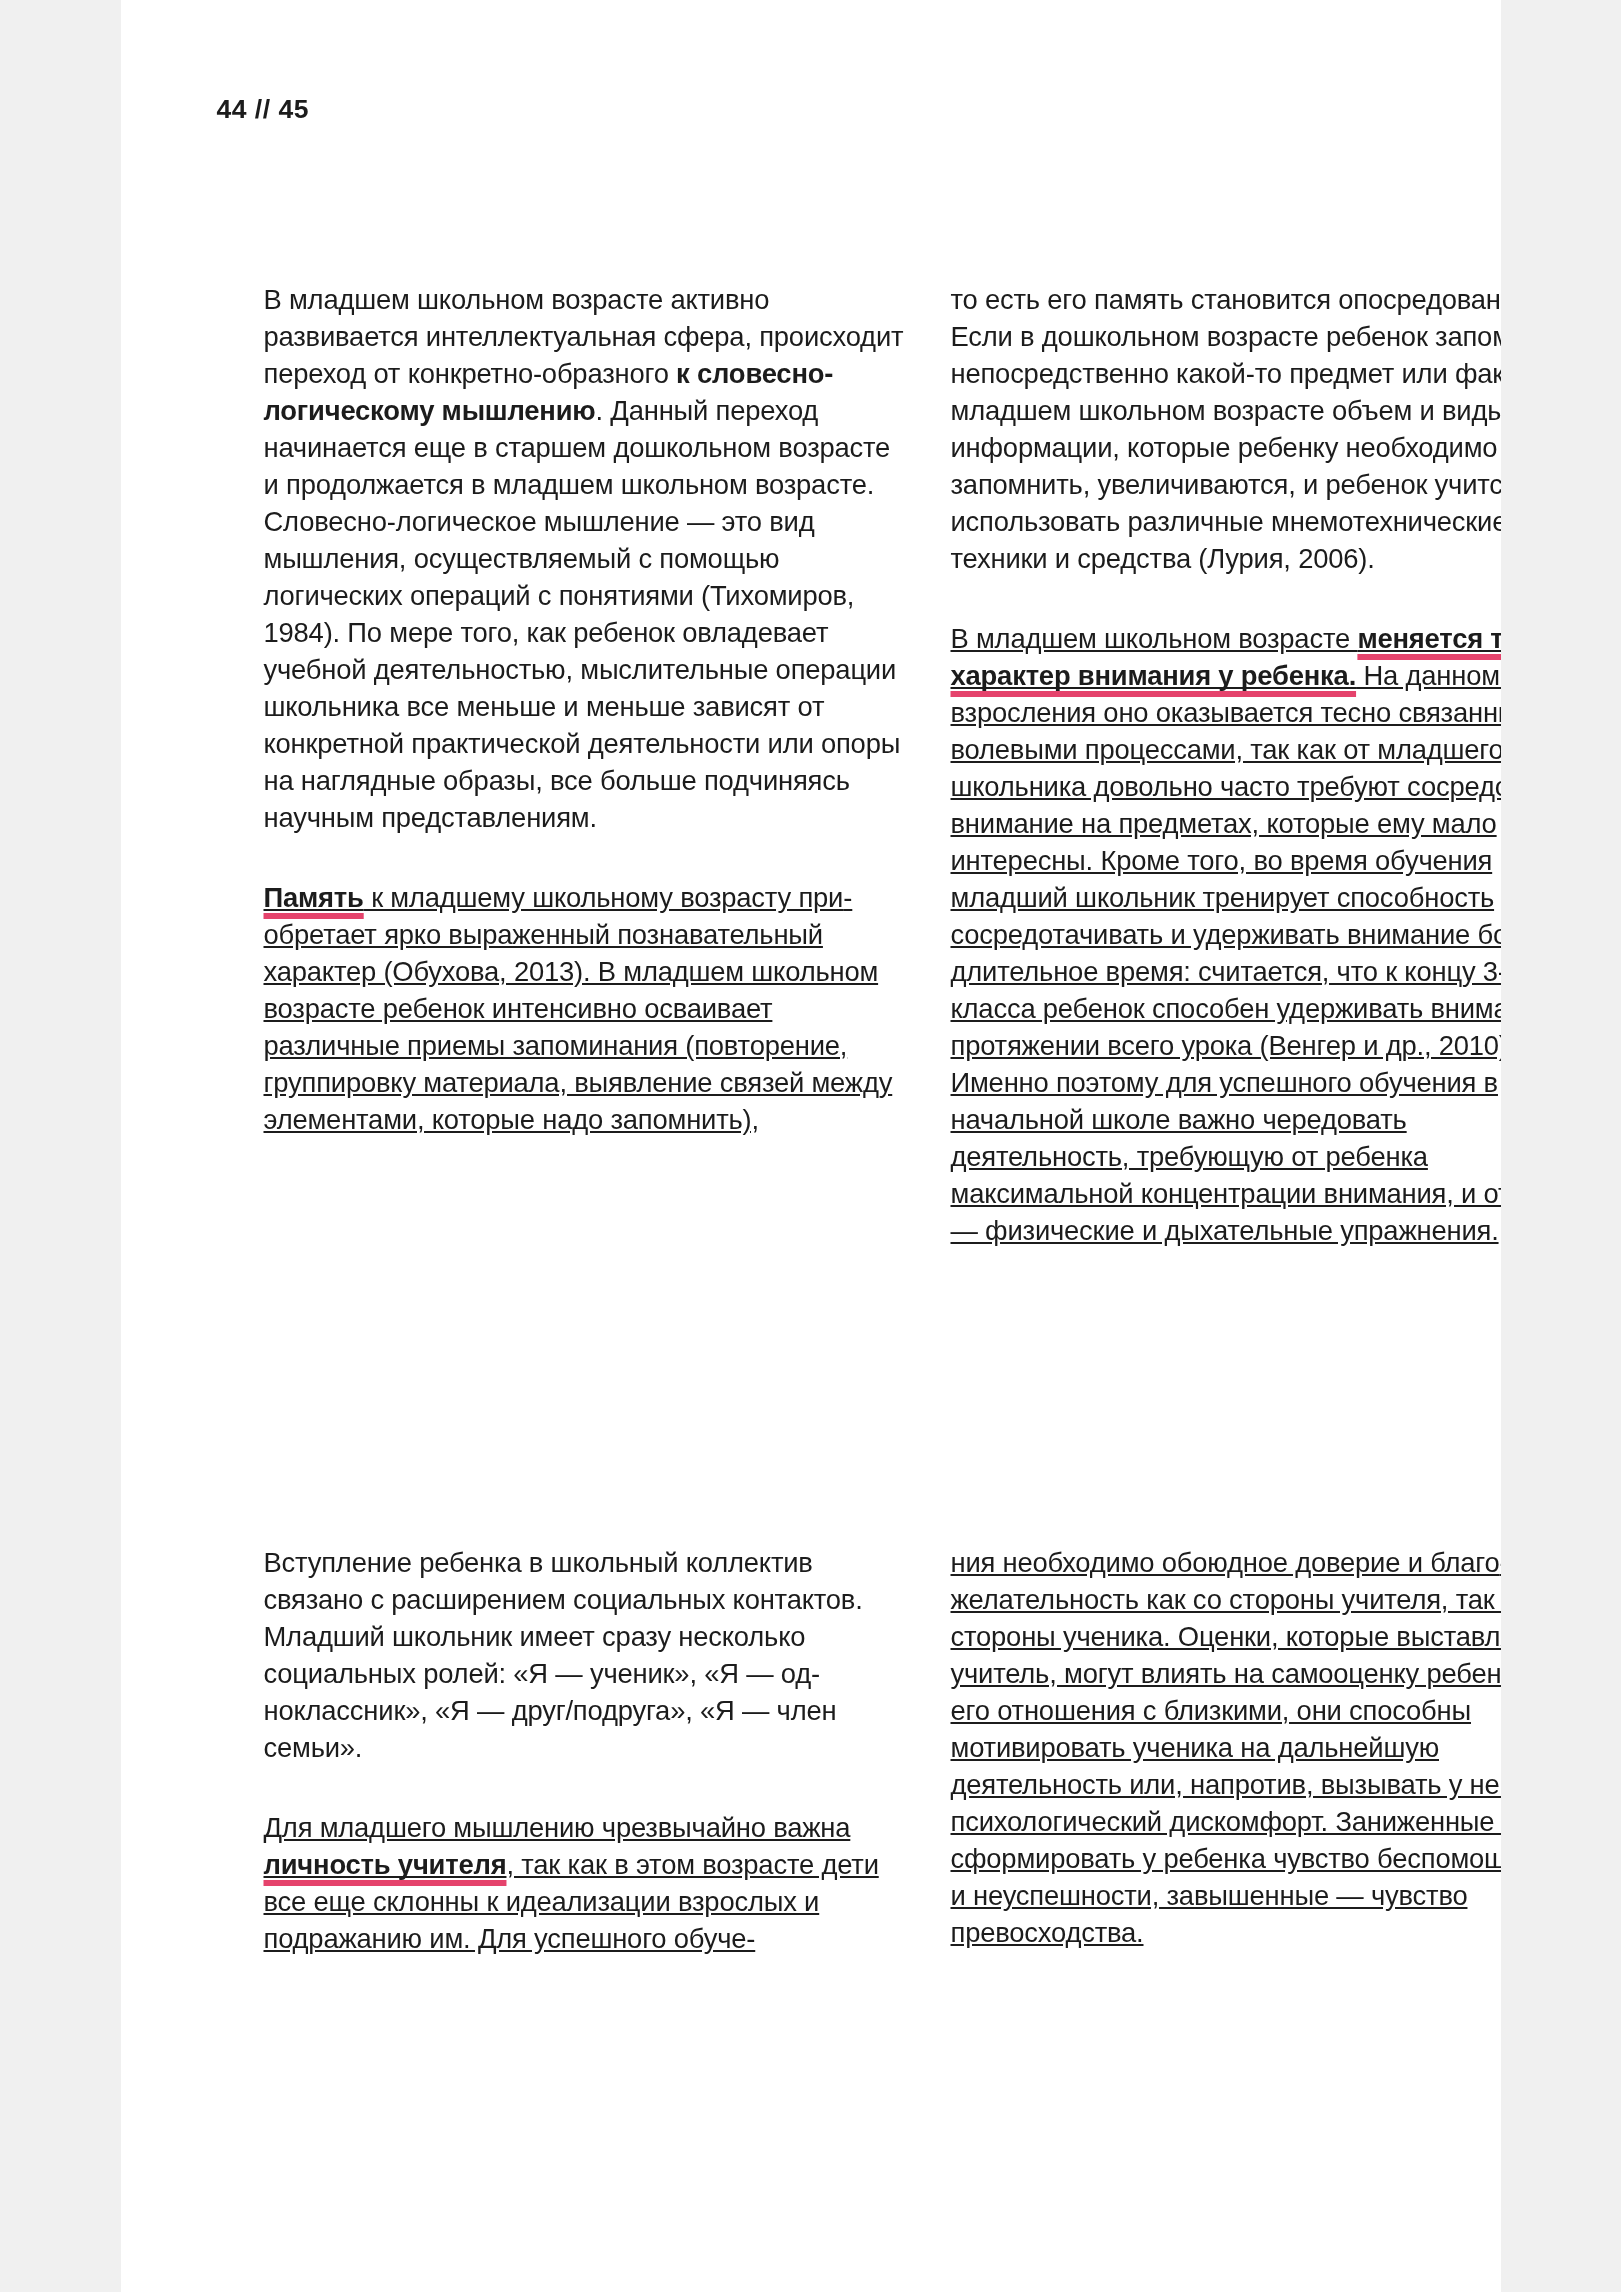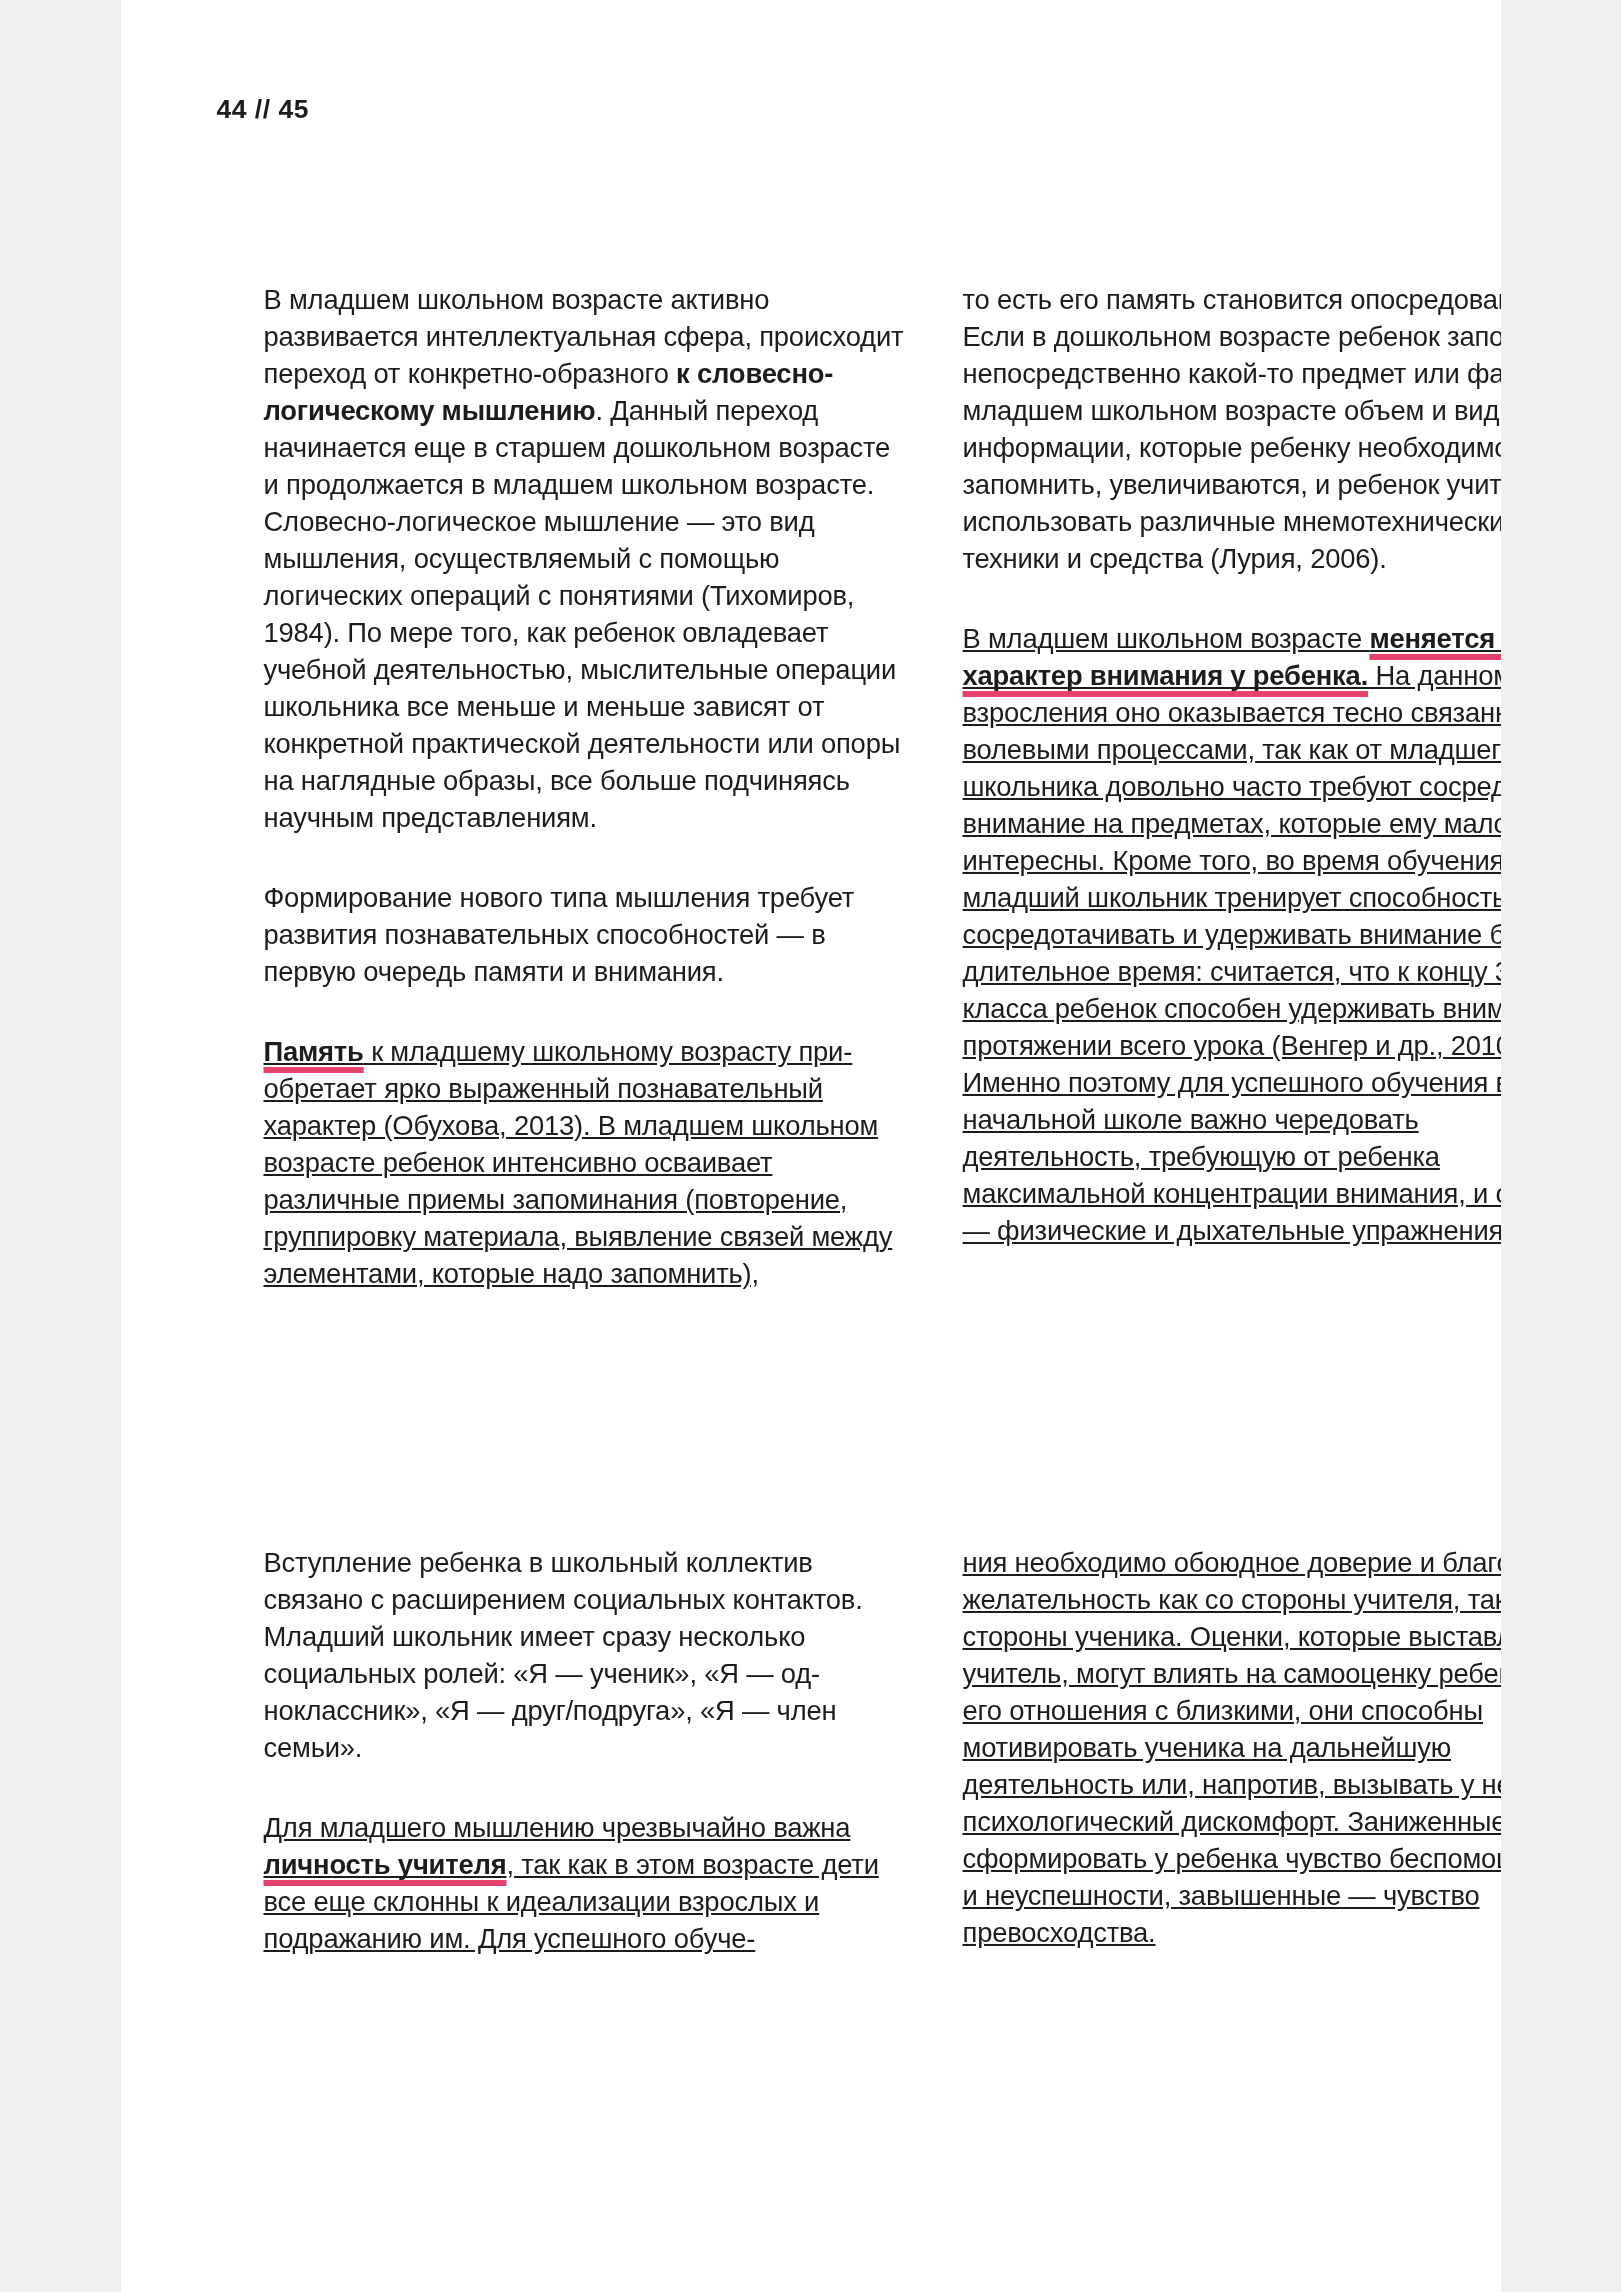--- a/index.html
+++ b/index.html
@@ -23,21 +23,21 @@
   }
   .heading{
     position:absolute;left:96px;margin:0;
     font-size:33px;font-weight:700;letter-spacing:0.2px;
     white-space:nowrap;
   }
   #heading-1{top:178px;}
   #heading-2{top:1457px;}
   .columns{
     position:absolute;left:143px;
-    display:flex;gap:57px;width:1341px;
+    display:flex;gap:45px;width:1341px;
   }
   #columns-1{top:281px;}
   #columns-2{top:1544px;}
   .col{
     width:642px;
     font-size:27.4px;line-height:37px;letter-spacing:-0.2px;
     text-align:left;
   }
   .col p{margin:0 0 43px 0;}
   .col p:last-child{margin-bottom:0;text-decoration:underline;}
@@ -55,21 +55,20 @@
 <body>
 
 <div class="page">
 
   <div class="page-number">44 // 45</div>
 
 
   <div class="columns" id="columns-1">
     <div class="col">
         <p><span>В младшем школьном возрасте активно развивается интеллектуальная сфера, про­исходит переход от конкретно-образного </span><span class="b">к словесно-логическому мышлению</span><span>. Данный переход начинается еще в старшем дошколь­ном возрасте и продолжается в младшем школьном возрасте. Словесно-логическое мышление — это вид мышления, осущест­вляемый с помощью логических операций с понятиями (Тихомиров, 1984). По мере того, как ребенок овладевает учебной деятель­ностью, мыслительные операции школьника все меньше и меньше зависят от конкретной практической деятельности или опоры на наглядные образы, все больше подчиняясь научным представлениям.</span></p>
-        <p><span>Формирование нового типа мышления требует развития познавательных способностей — в первую очередь памяти и внимания.</span></p>
         <p><span class="b hl">Память</span><span> к младшему школьному возрасту при­обретает ярко выраженный познавательный характер (Обухова, 2013). В младшем школь­ном возрасте ребенок интенсивно осваивает различные приемы запоминания (повторение, группировку материала, выявление связей между элементами, которые надо запомнить),</span></p>
       </div>
     <div class="col">
         <p><span>то есть его память становится опосредо­ванной. Если в дошкольном возрасте ребе­нок запоминает непосредственно какой-то предмет или факт, то в младшем школьном возрасте объем и виды информации, которые ребенку необходимо запомнить, увеличивают­ся, и ребенок учится использовать различные мнемотехнические техники и средства (Лурия, 2006).</span></p>
         <p><span>В младшем школьном возрасте </span><span class="b hl">меняется также характер внимания у ребенка.</span><span> На дан­ном этапе взросления оно оказывается тесно связанным с волевыми процессами, так как от младшего школьника довольно часто требу­ют сосредоточить внимание на предметах, которые ему мало интересны. Кроме того, во время обучения младший школьник тренирует способность сосредотачивать и удерживать внимание более длительное время: считает­ся, что к концу 3-го класса ребенок способен удерживать внимание на протяжении всего урока (Венгер и др., 2010). Именно поэтому для успешного обучения в начальной школе важно чередовать деятельность, требующую от ребенка максимальной концентрации вни­мания, и отдых — физические и дыхательные упражнения.</span></p>
       </div>
   </div>
 
 
   <div class="columns" id="columns-2">

